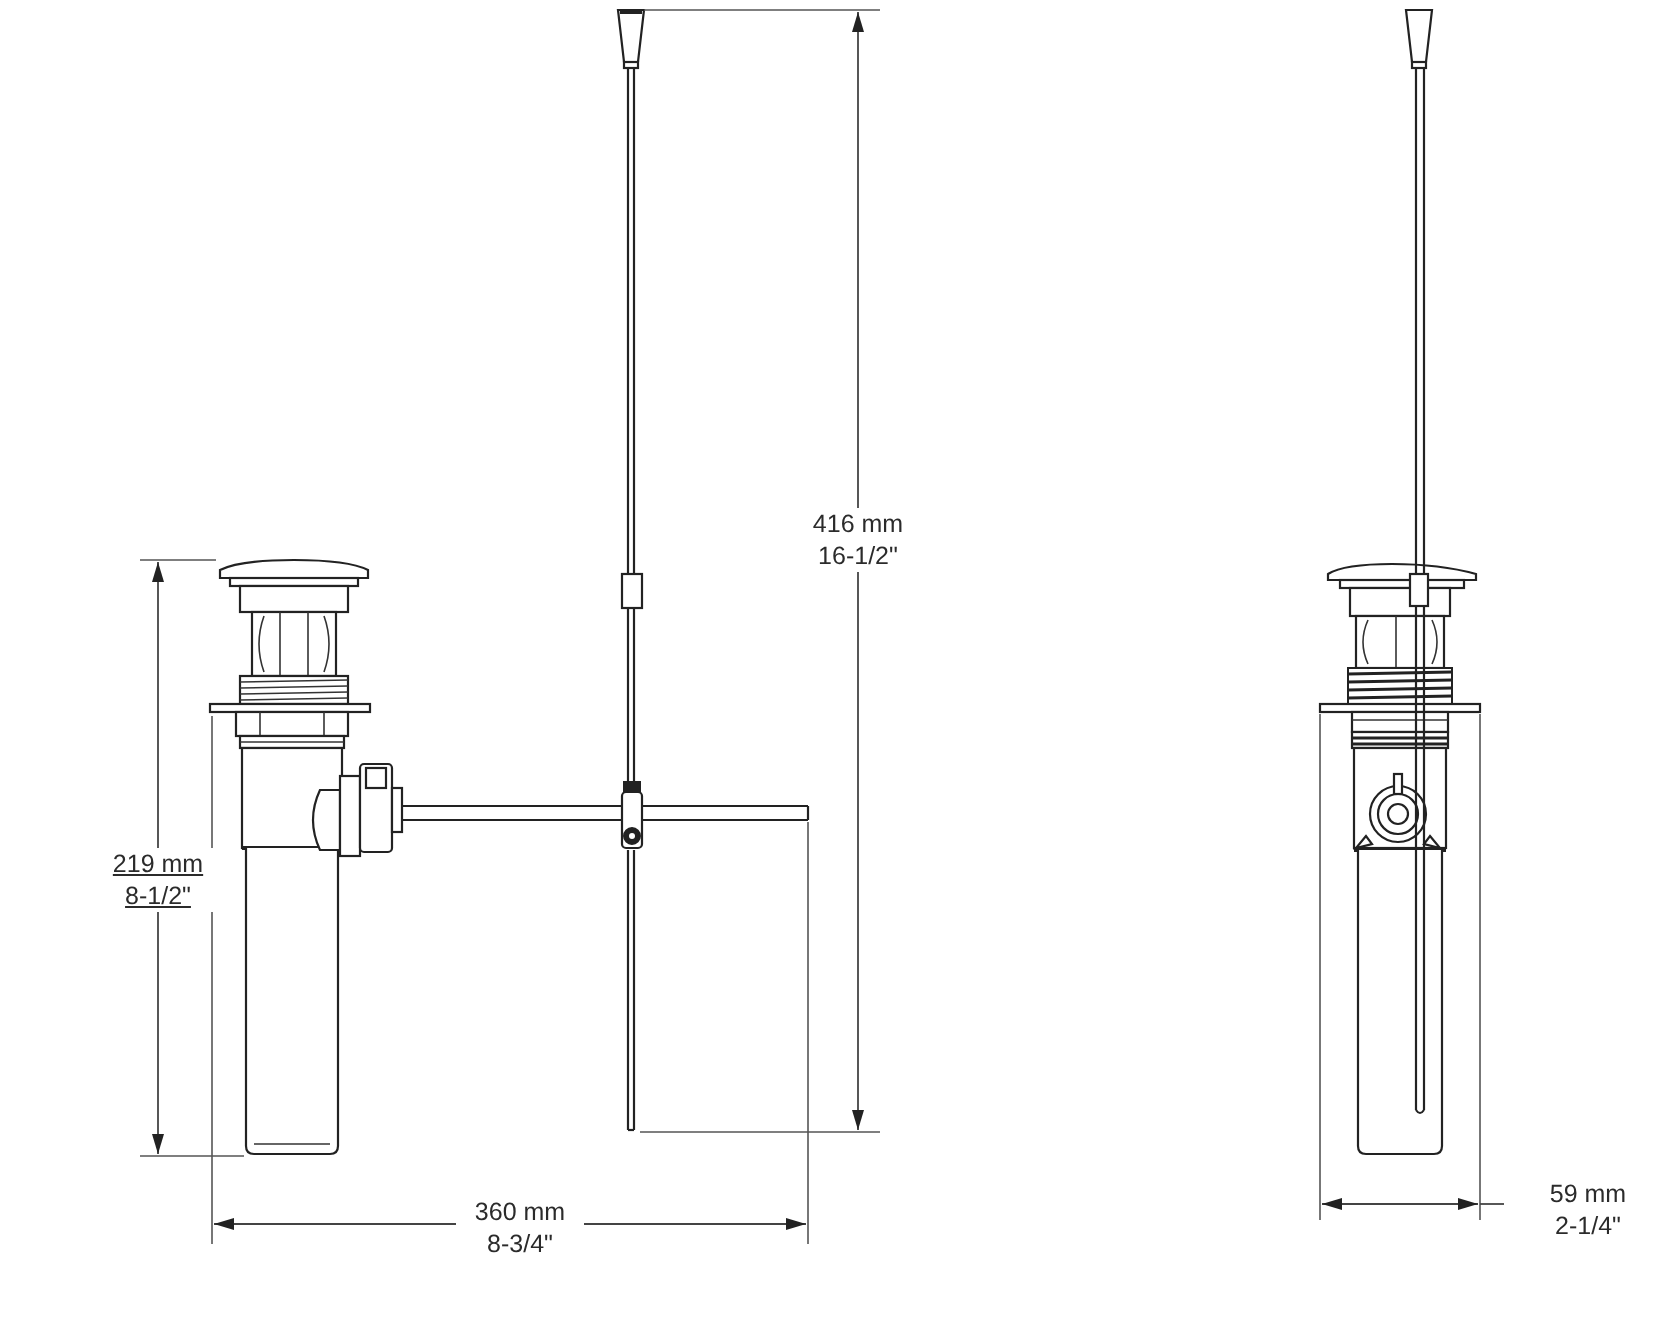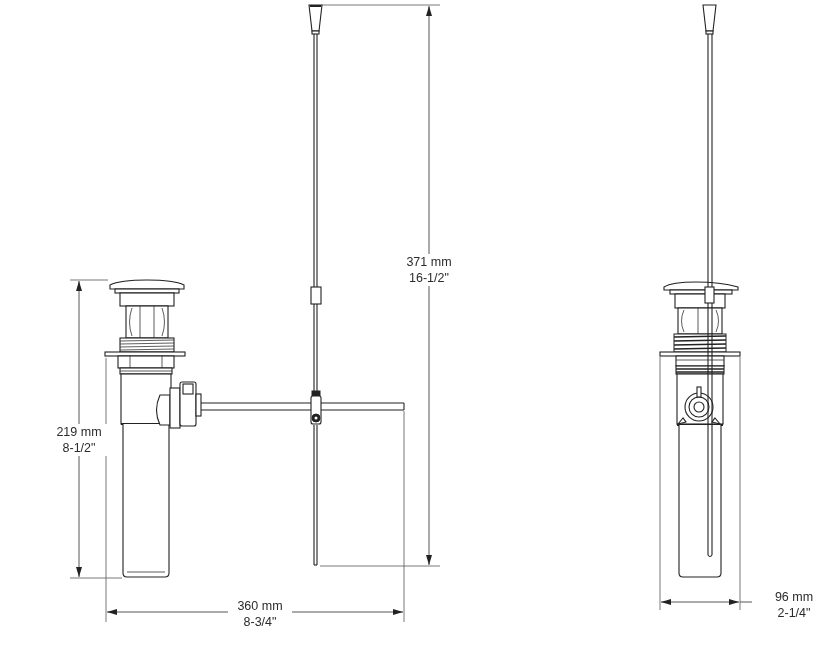--- a/index.html
+++ b/index.html
@@ -189,31 +189,31 @@
       <g>
         <line x1="660" y1="357" x2="660" y2="610" class="ext"></line>
         <line x1="740" y1="357" x2="740" y2="610" class="ext"></line>
         <line x1="661" y1="602" x2="739" y2="602" class="dim" marker-start="url(#arrStart)" marker-end="url(#arrEnd)"></line>
         <line x1="740" y1="602" x2="752" y2="602" class="dim"></line>
       </g>
     </g>
   </svg>
 
   <div class="dim-label" style="left:394px; top:254px; width:70px;">
-    <div>371 mm</div>
+    <div>416 mm</div>
     <div>16-1/2"</div>
   </div>
 
-  <div class="dim-label" style="left:48px; top:424px; width:62px;">
+  <div class="dim-label" style="left:48px; top:424px; width:62px;text-decoration:underline;">
     <div>219 mm</div>
     <div>8-1/2"</div>
   </div>
 
   <div class="dim-label" style="left:228px; top:598px; width:64px;">
     <div>360 mm</div>
     <div>8-3/4"</div>
   </div>
 
   <div class="dim-label" style="left:764px; top:589px; width:60px;">
-    <div>96 mm</div>
+    <div>59 mm</div>
     <div>2-1/4"</div>
   </div>
 </div>
 
 </body></html>

